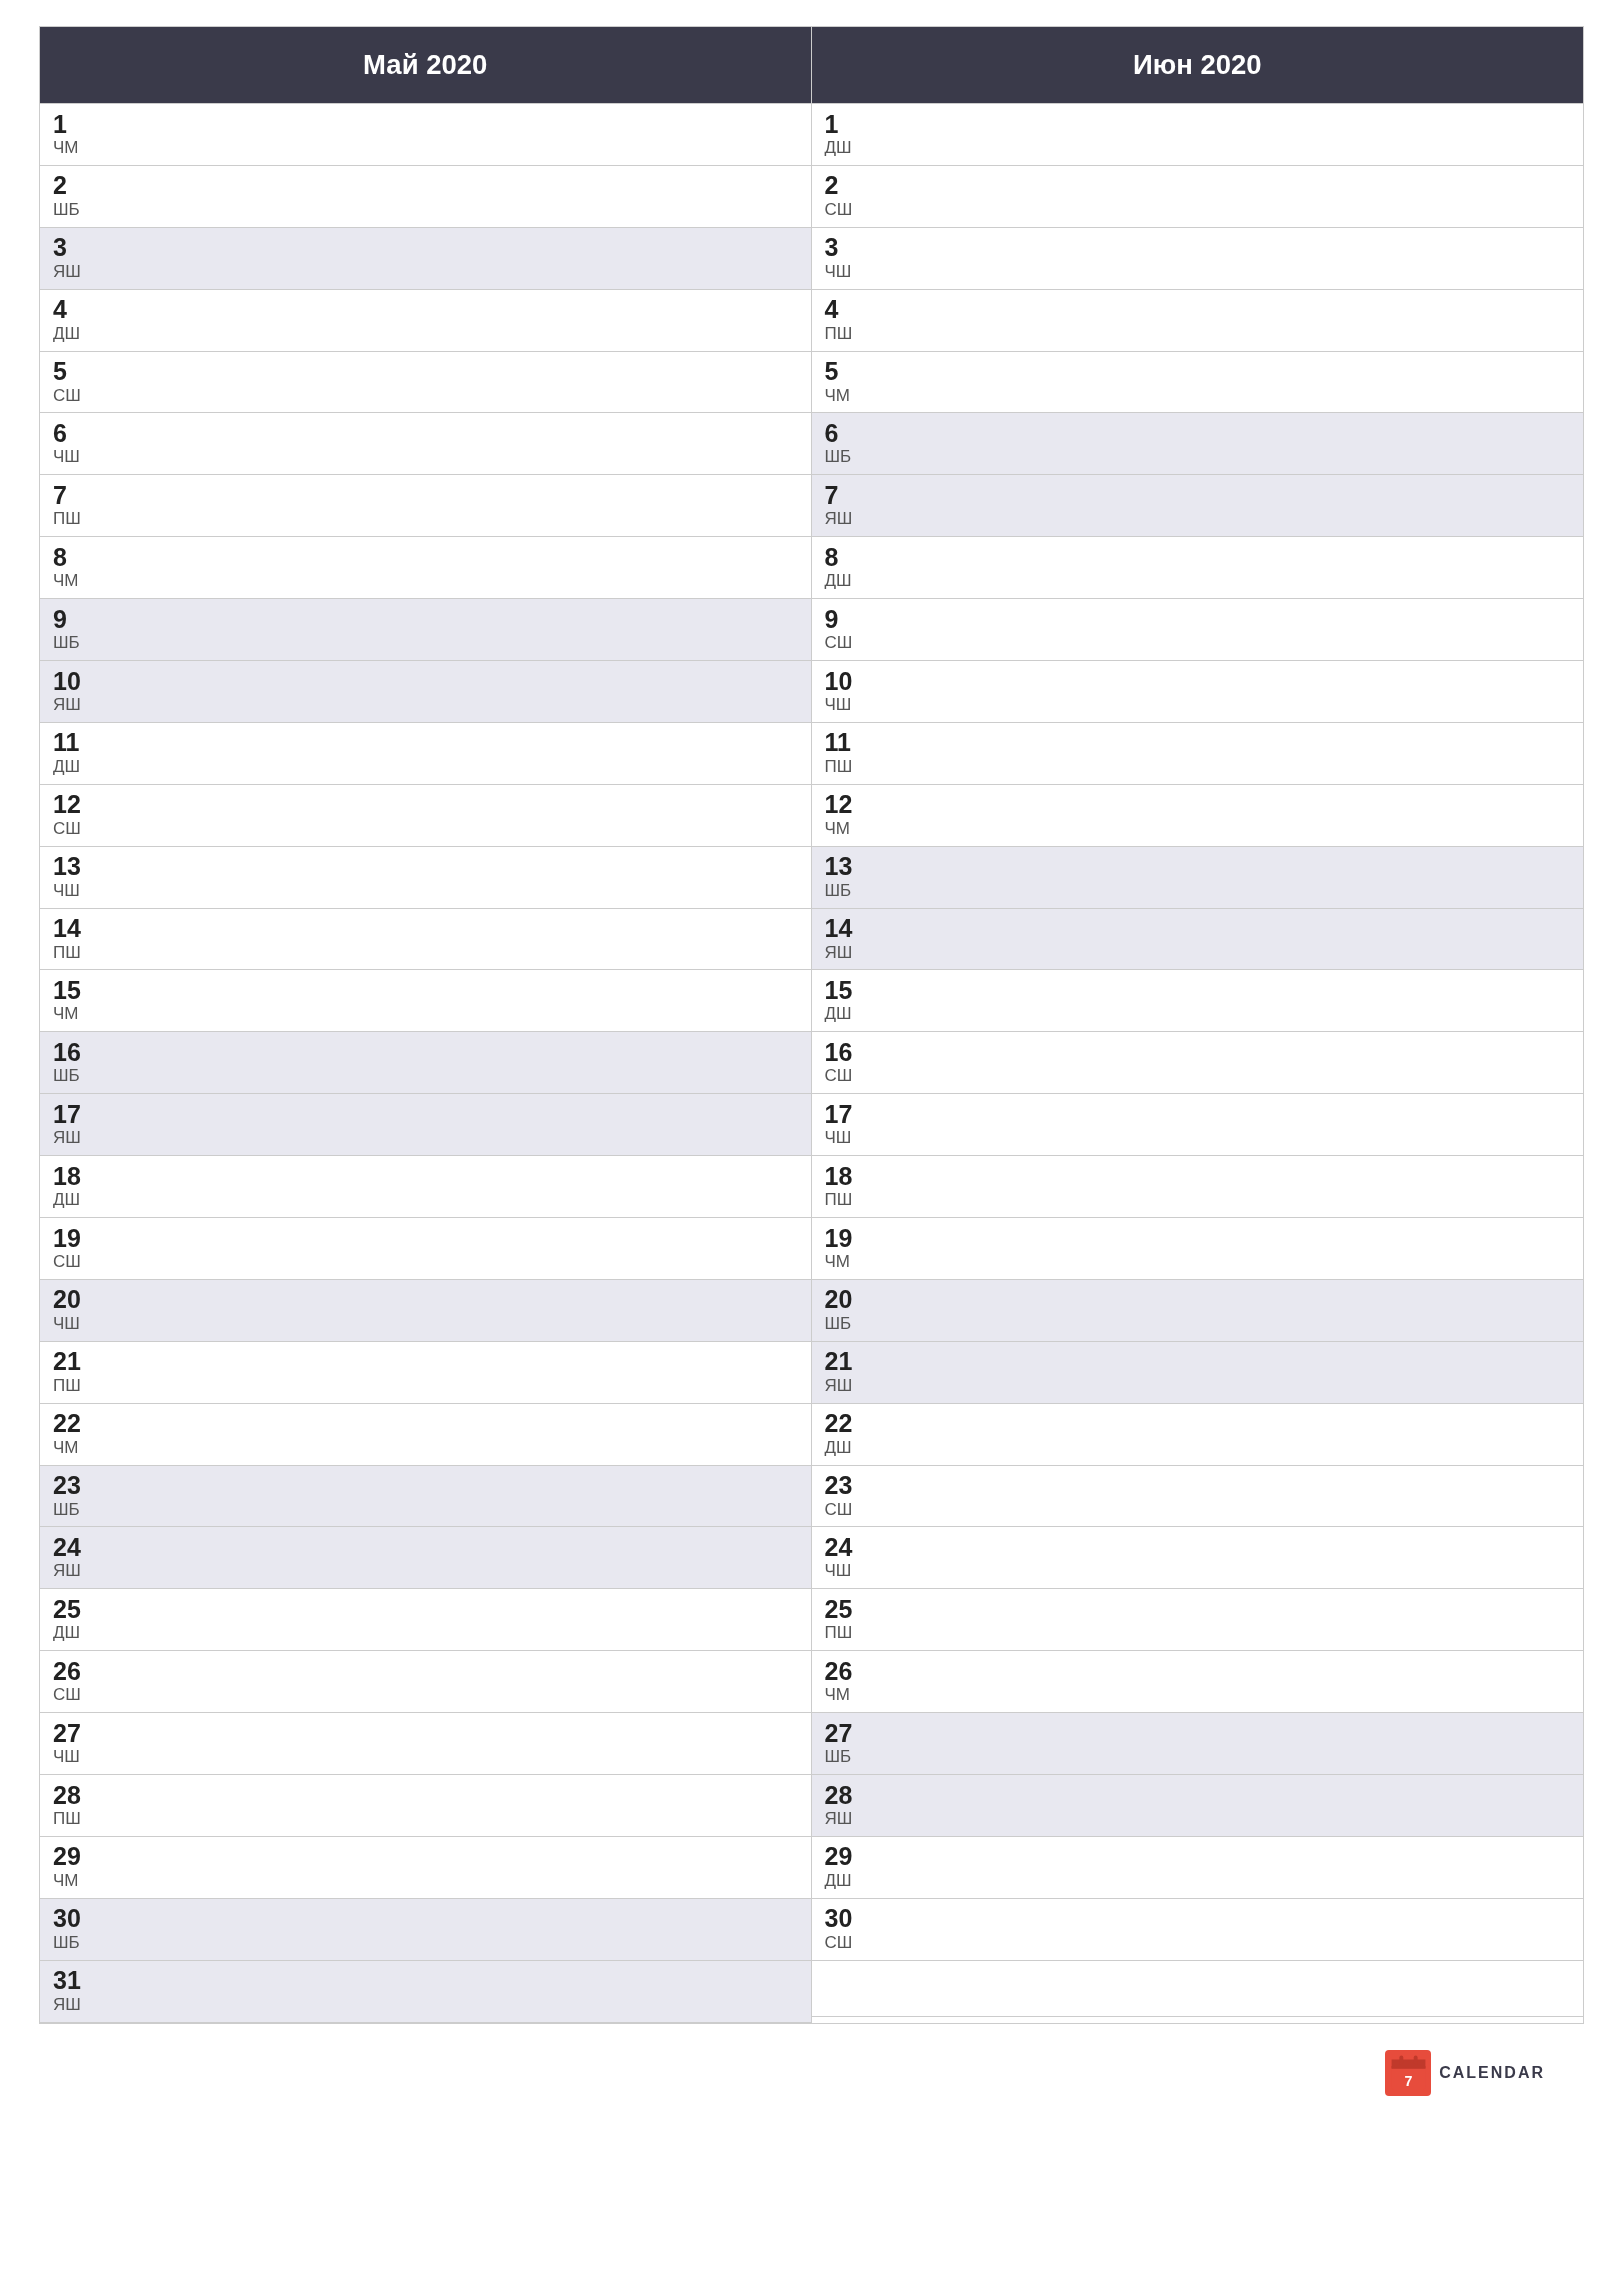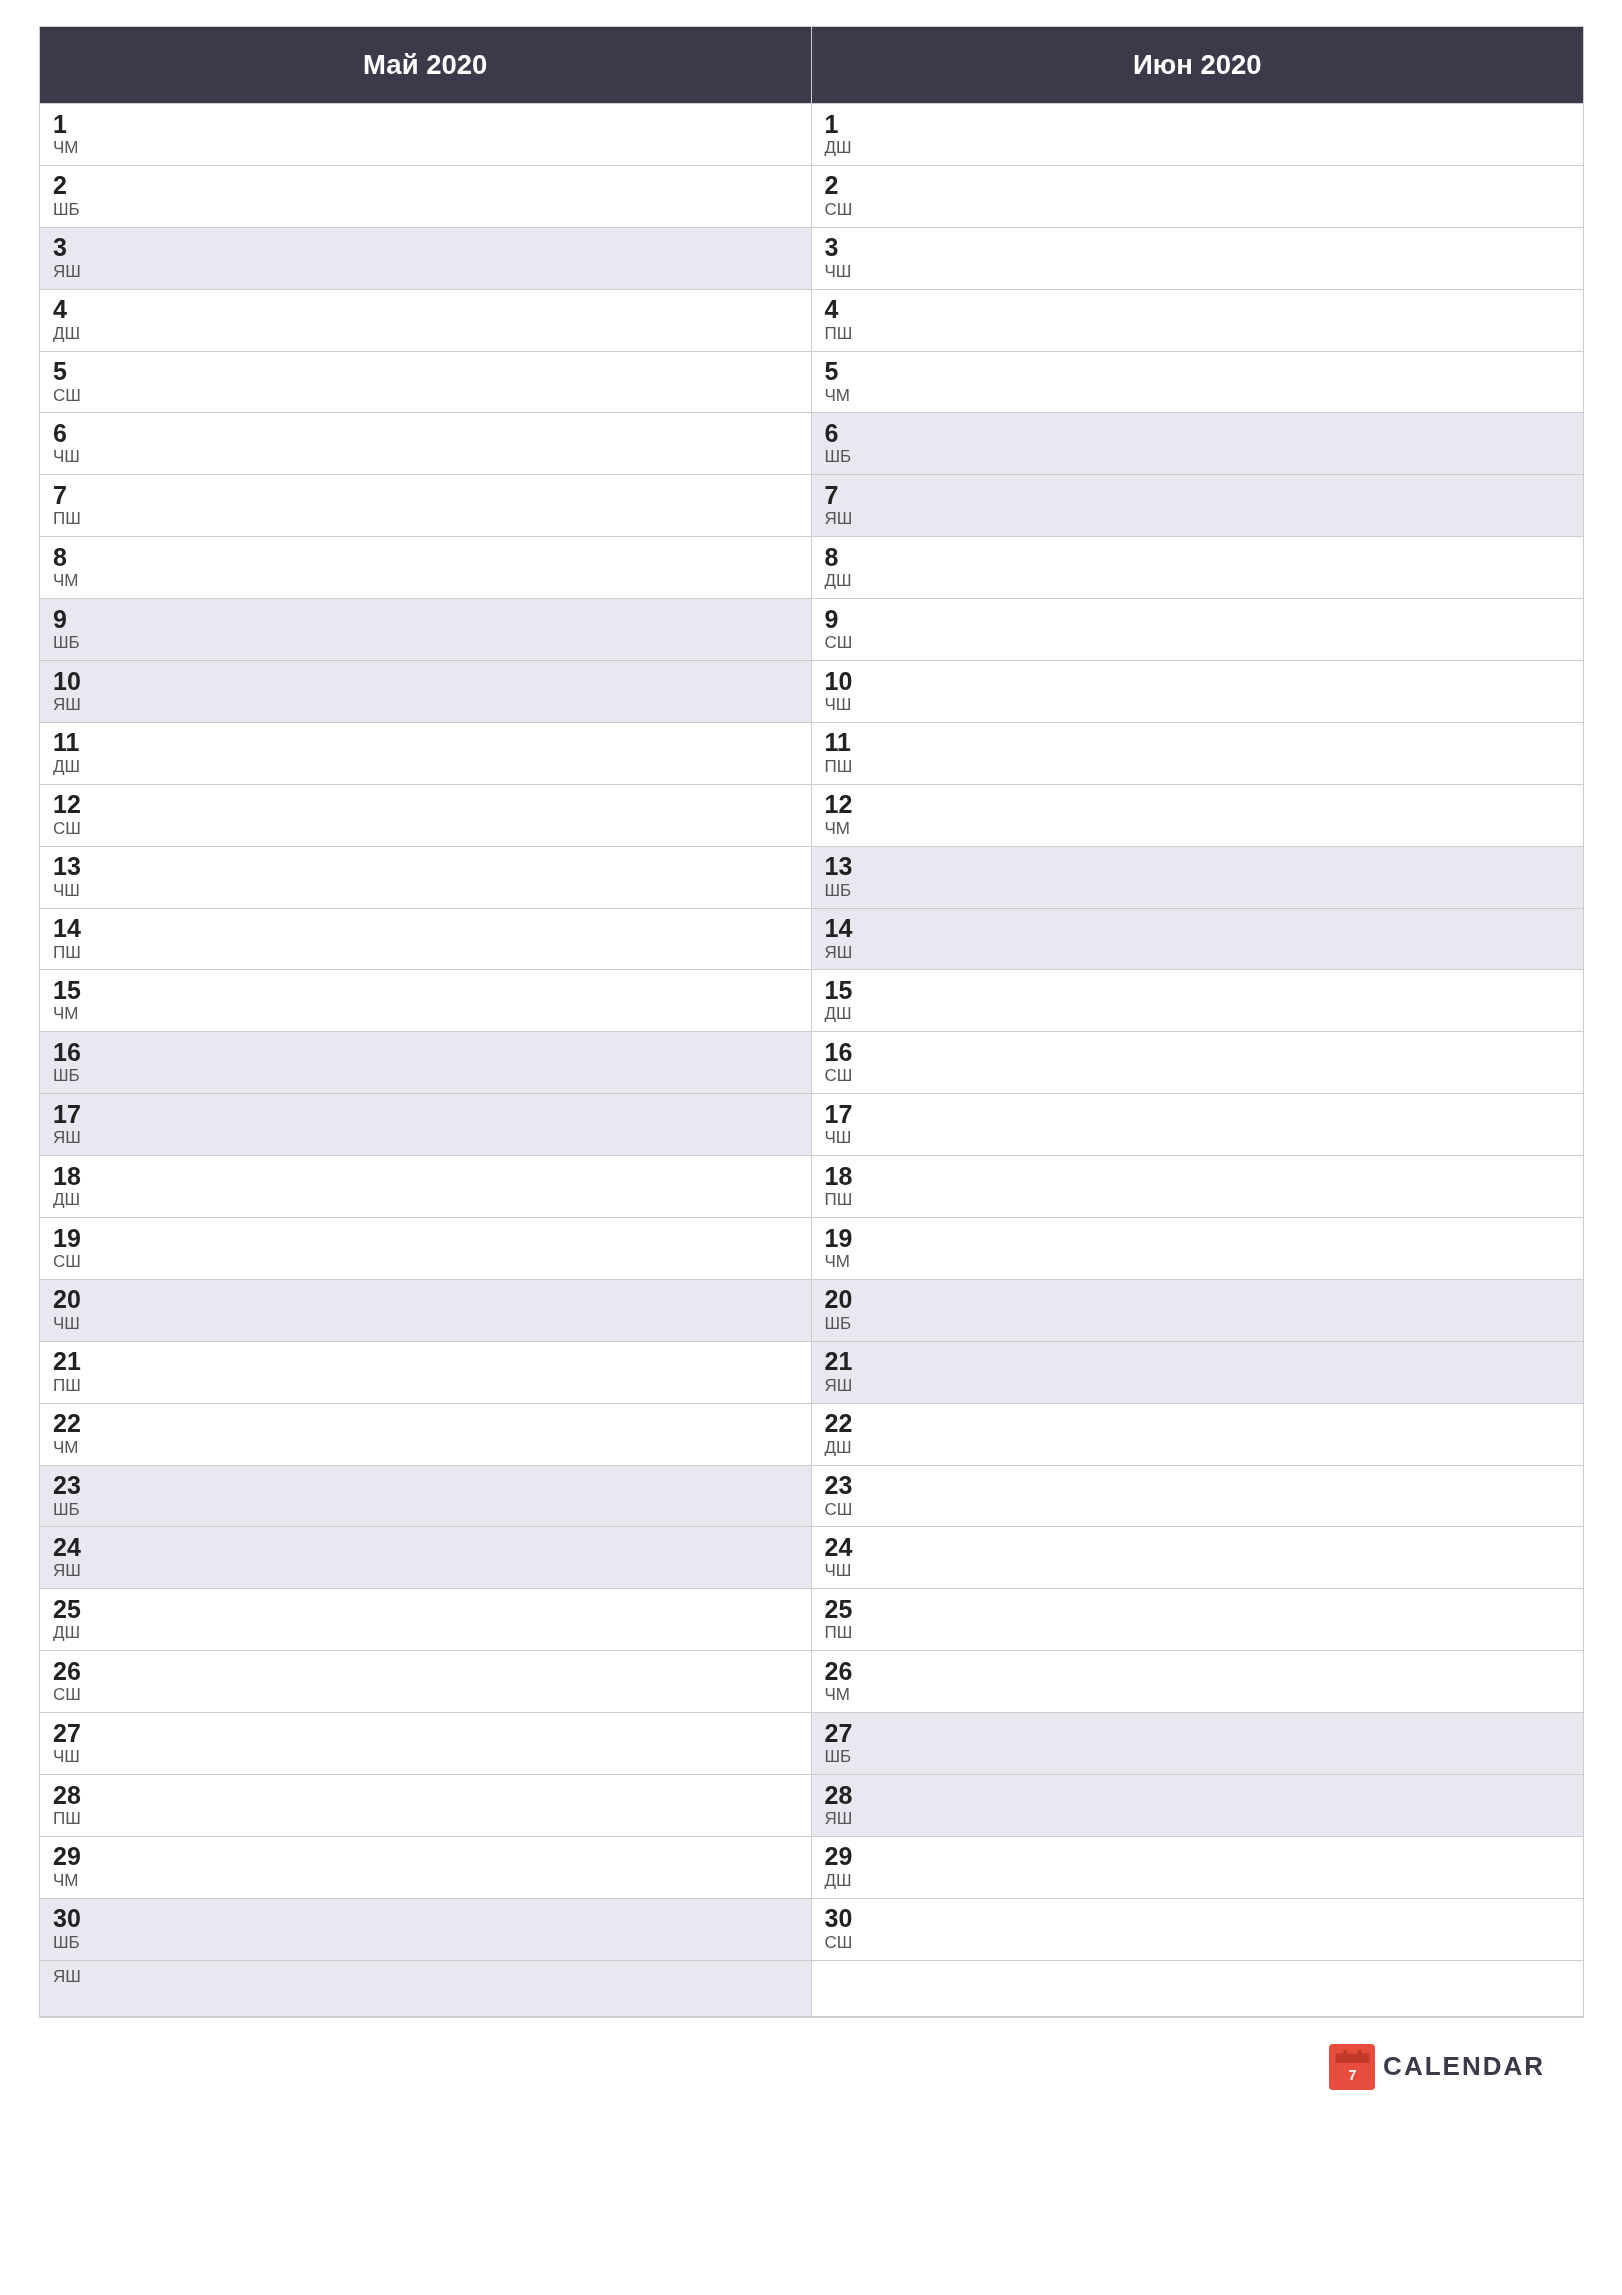--- a/index.html
+++ b/index.html
@@ -87,21 +87,21 @@
       border-radius: 3.9px;
       display: flex;
       align-items: center;
       justify-content: center;
       color: white;
       font-size: 22px;
       font-weight: bold;
       position: relative;
     }
     .logo-text {
-      font-size: 26px;
+      font-size: 16px;
       font-weight: bold;
       color: #3a3a4a;
       letter-spacing: 2px;
     }
     .empty-day-with-logo {
       min-height: 56px;
       border-bottom: 0.7px solid #ccc;
       display: flex;
       align-items: center;
       justify-content: flex-end;
@@ -240,20 +240,21 @@
           </div>
           <div class="day-cell">
             <div class="day-number">29</div>
             <div class="day-abbr">ЧМ</div>
           </div>
           <div class="day-cell highlighted">
             <div class="day-number">30</div>
             <div class="day-abbr">ШБ</div>
           </div>
           <div class="day-cell highlighted">
+            <div class="day-number">31</div>
             <div class="day-abbr">ЯШ</div>
           </div>
         </div>
 
       <div class="month-column" id="june-column">
           <div class="day-cell">
             <div class="day-number">1</div>
             <div class="day-abbr">ДШ</div>
           </div>
           <div class="day-cell">

